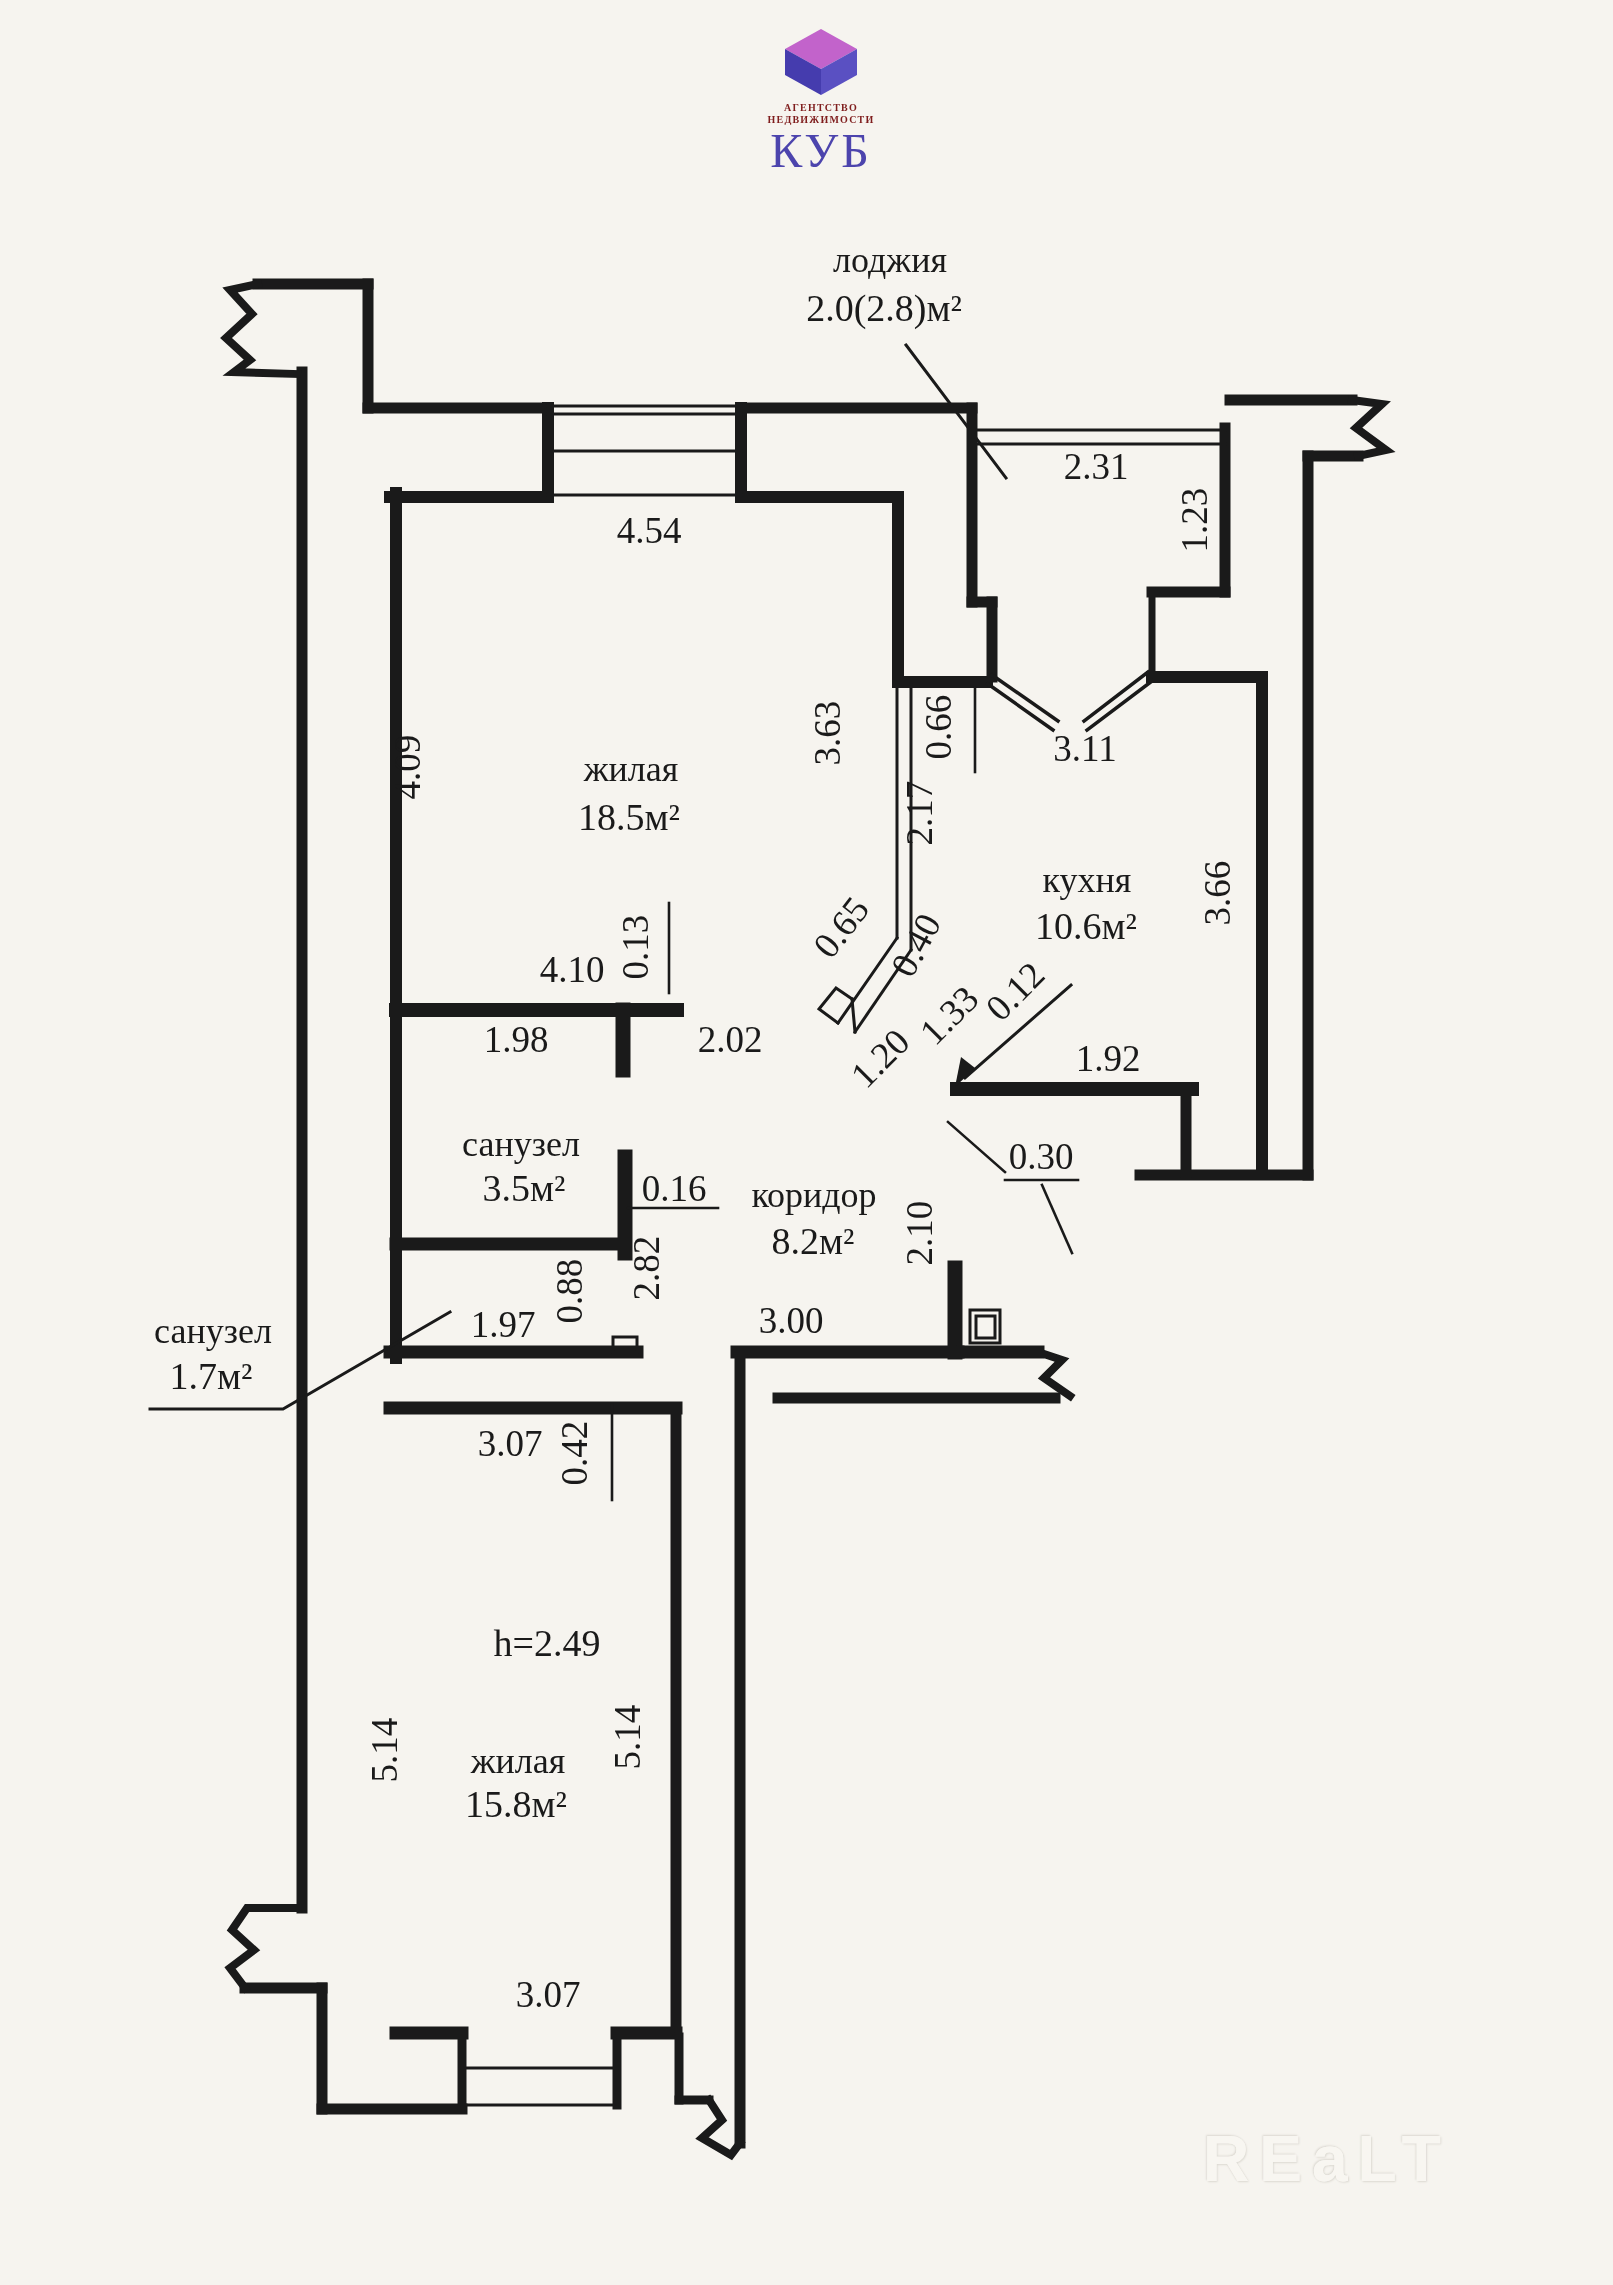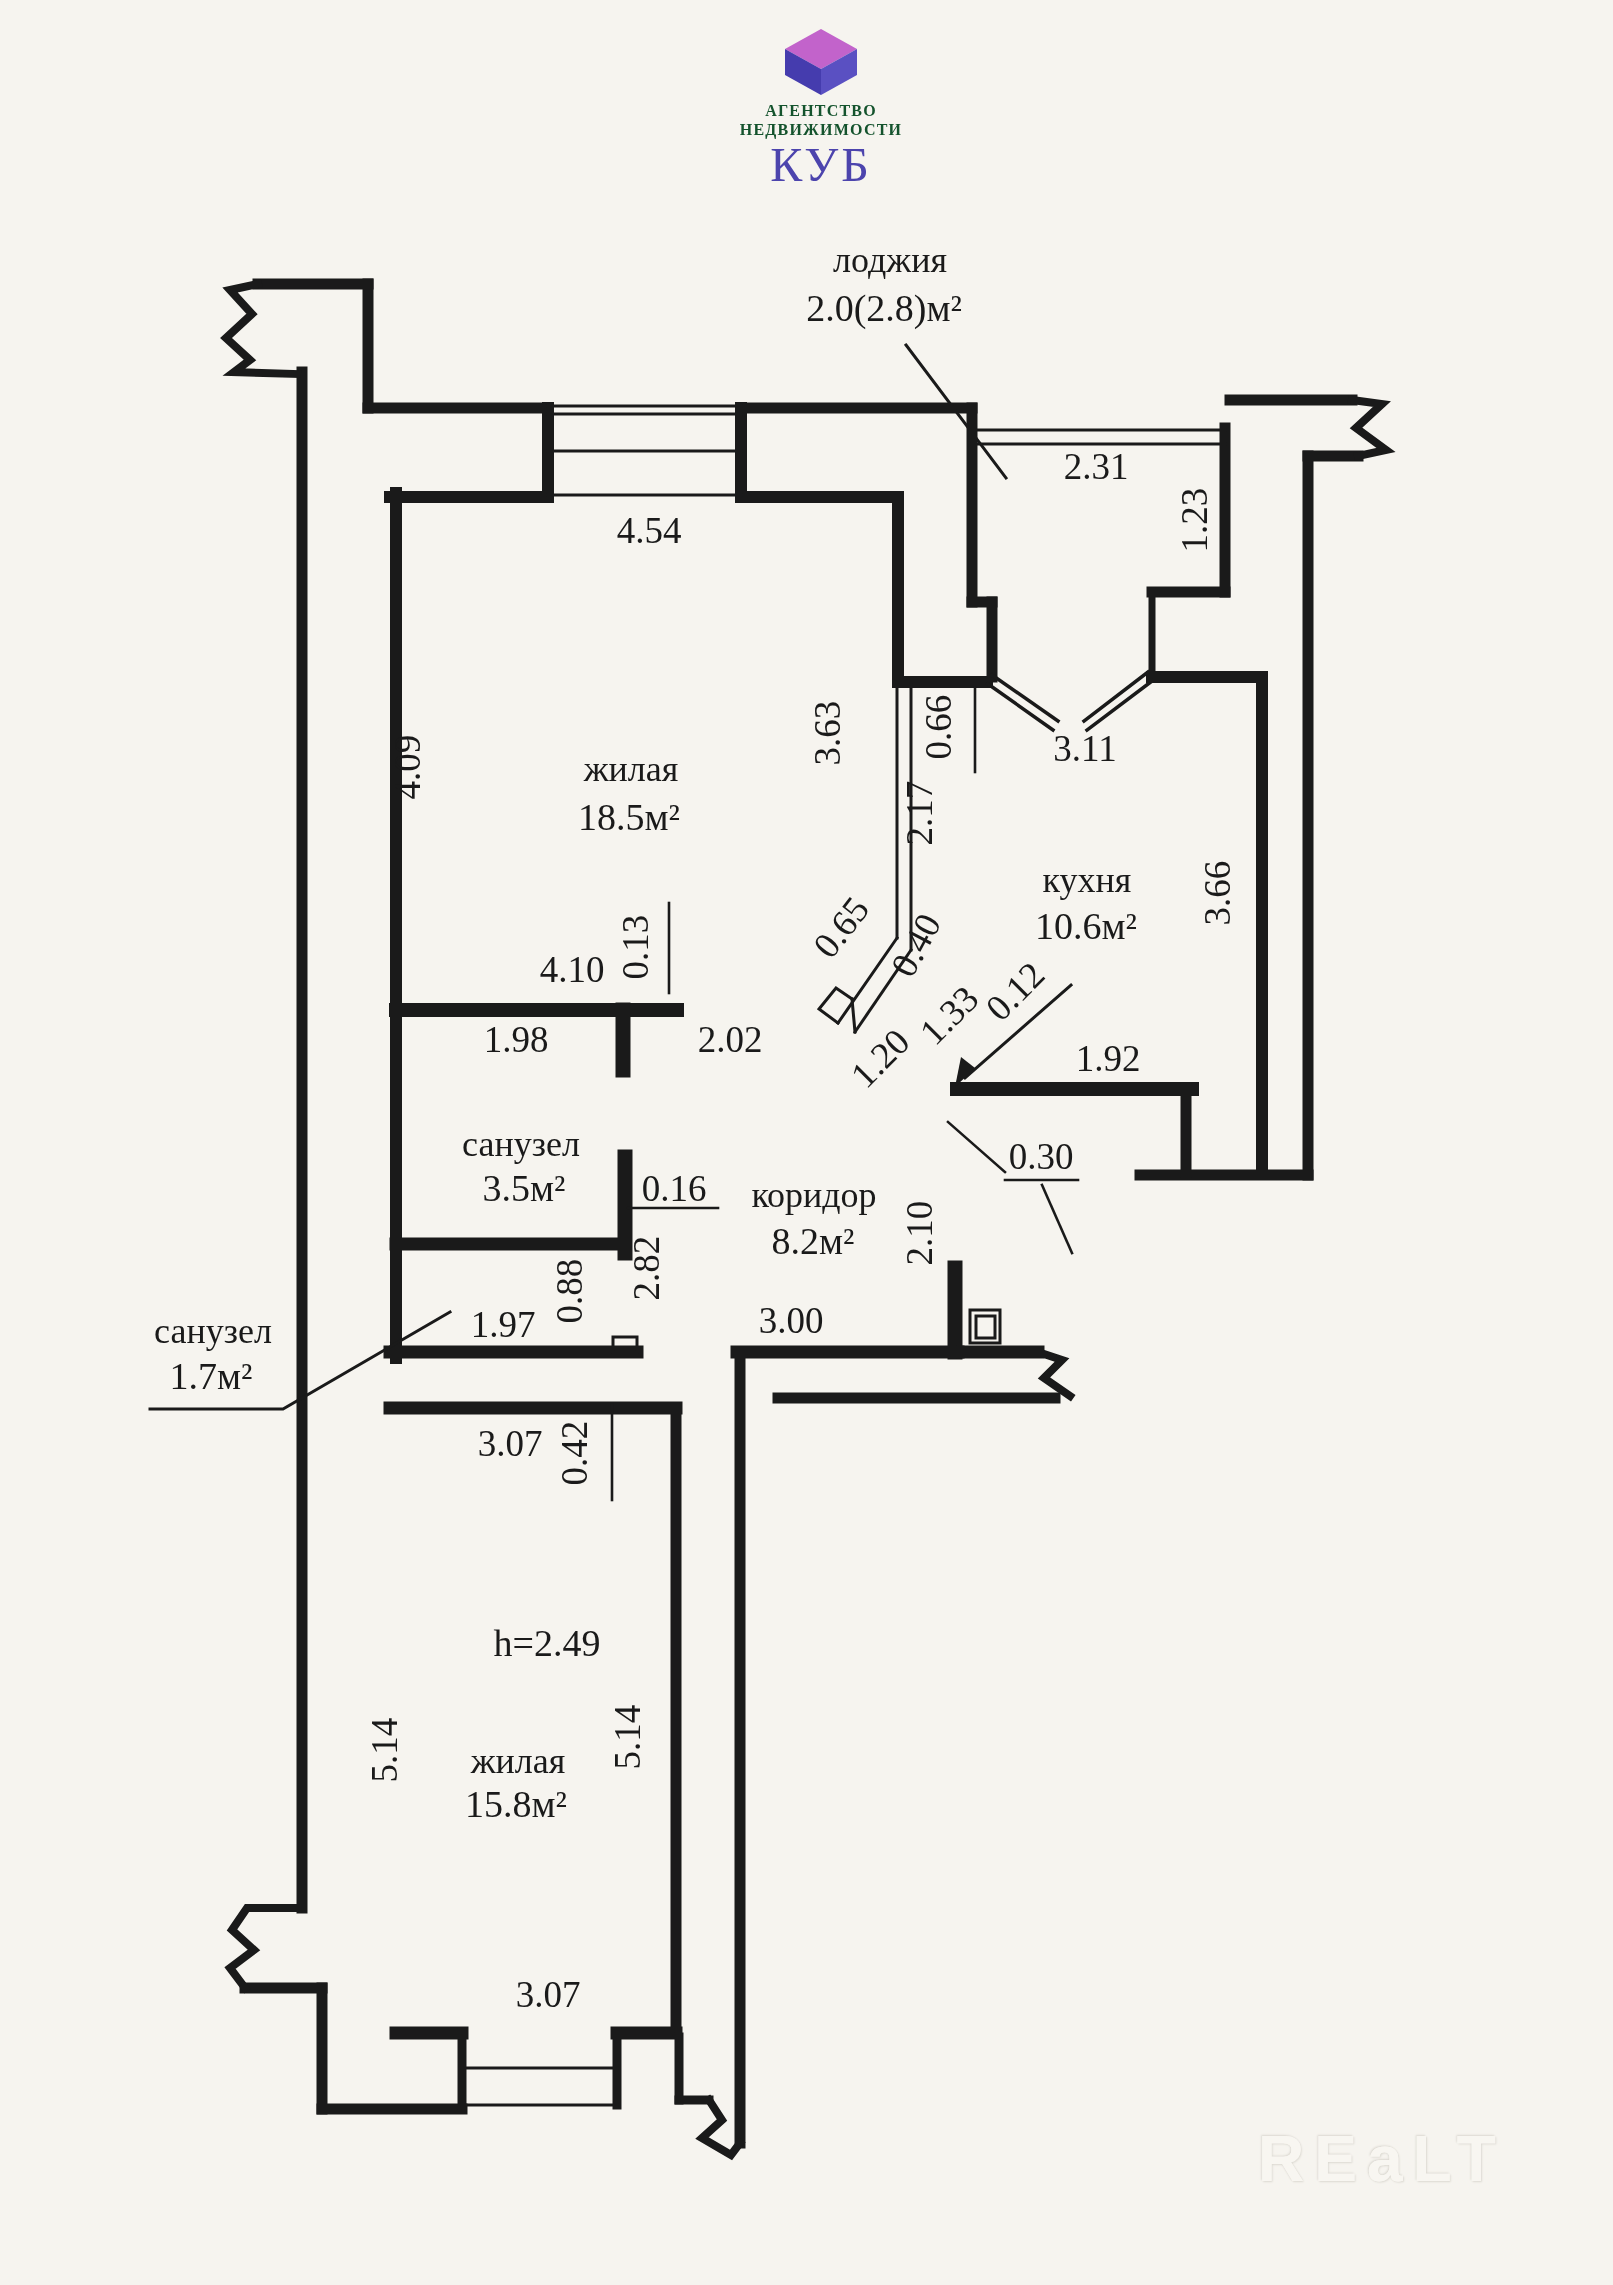--- a/index.html
+++ b/index.html
@@ -1,24 +1,24 @@
 <!DOCTYPE html>
 <html><head>
 <meta charset="utf-8">
 <style>
   html,body{margin:0;padding:0;}
   body{width:1613px;height:2285px;background:#f6f4ef;font-family:"Liberation Serif",serif;}
   .canvas{position:relative;width:1613px;height:2285px;background:#f6f4ef;overflow:hidden;}
   .logo{position:absolute;left:733px;top:28px;width:176px;text-align:center;}
   .logo svg{display:block;margin:0 auto;}
-  .logo-agency{margin-top:6px;font-weight:bold;font-size:16px;letter-spacing:1.2px;line-height:1.18;color:#14532d;}
+  .logo-agency{margin-top:6px;font-weight:bold;font-size:10px;letter-spacing:1.2px;line-height:1.18;color:#7f1d1d;}
   .logo-name{margin-top:1px;font-weight:normal;font-size:48px;letter-spacing:3px;line-height:1;color:#4c44ad;}
   .plan-svg{position:absolute;left:0;top:0;}
   .plan-svg text{fill:#1a1a1a;font-family:"Liberation Serif",serif;}
-  .watermark{position:absolute;left:1258px;top:2122px;font-family:"Liberation Sans",sans-serif;
+  .watermark{position:absolute;left:1203px;top:2122px;font-family:"Liberation Sans",sans-serif;
      font-weight:bold;font-size:64px;letter-spacing:10px;color:#f8f6f1;
      text-shadow:0 0 0 #f8f6f1, 1px 1px 2px #dcd9d2, -1px -1px 2px #dcd9d2;}
 </style>
 </head>
 <body>
 
 <div class="canvas">
 
   <div class="logo">
     <svg width="74" height="68" viewBox="0 0 74 68">

